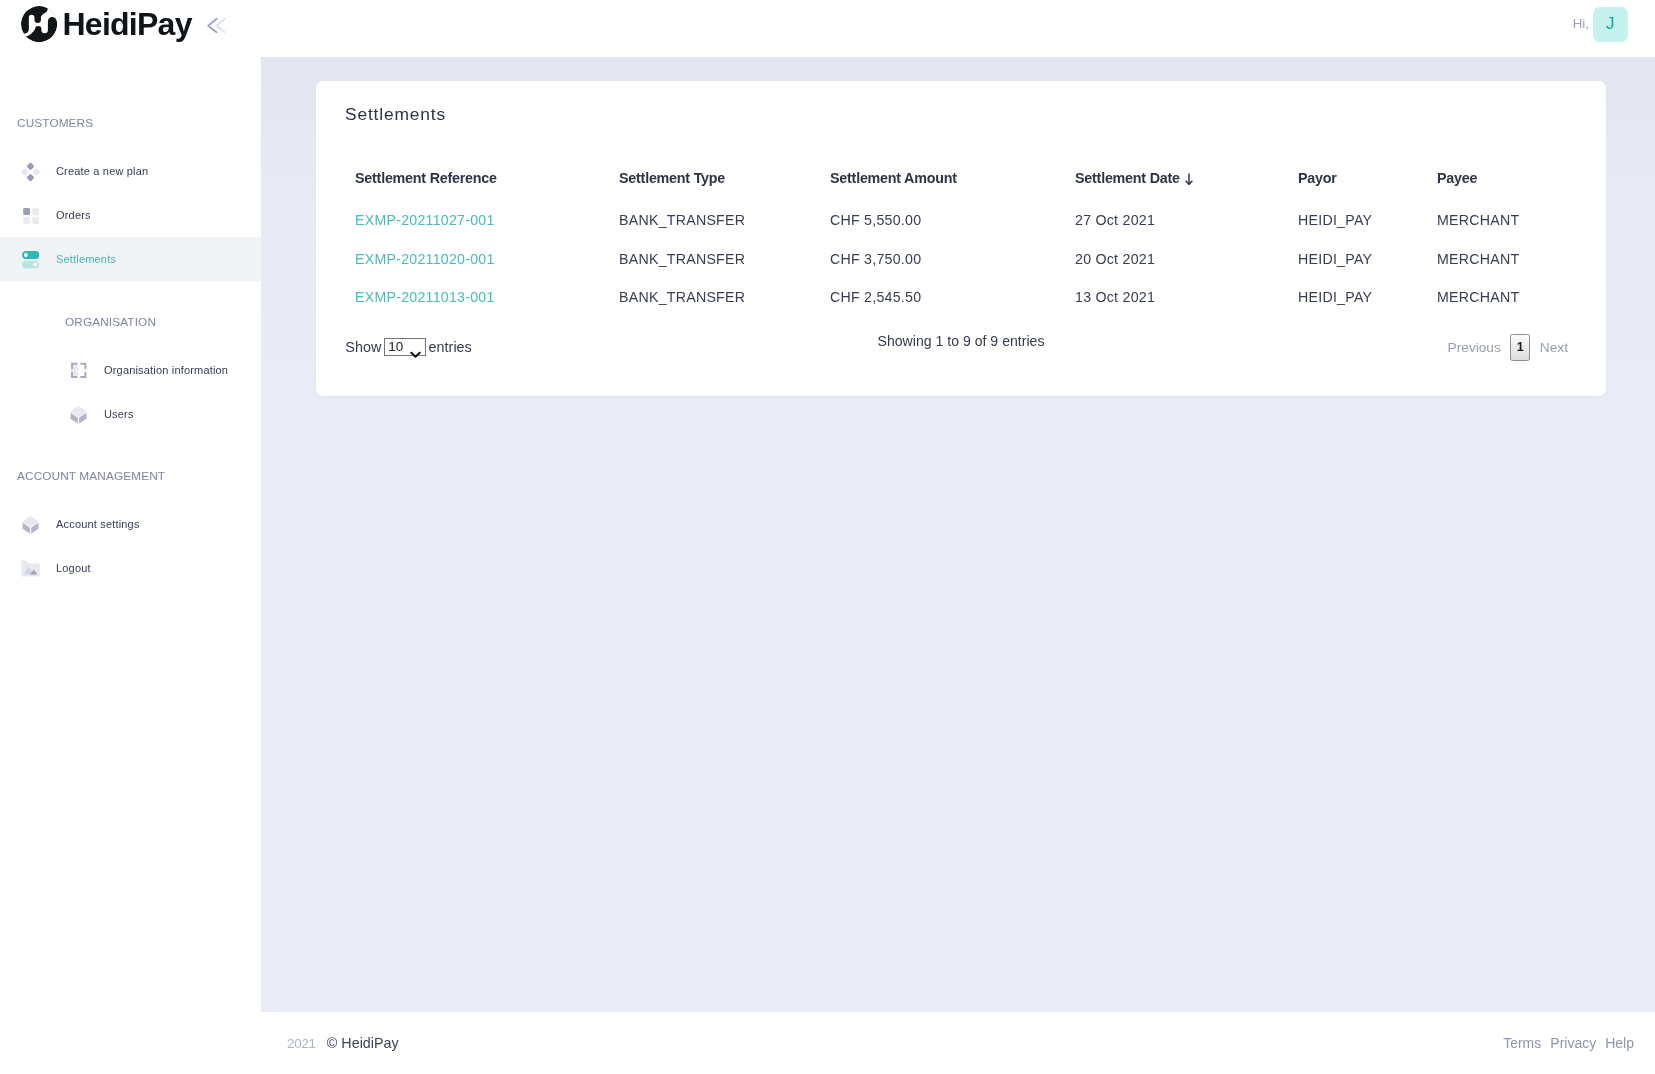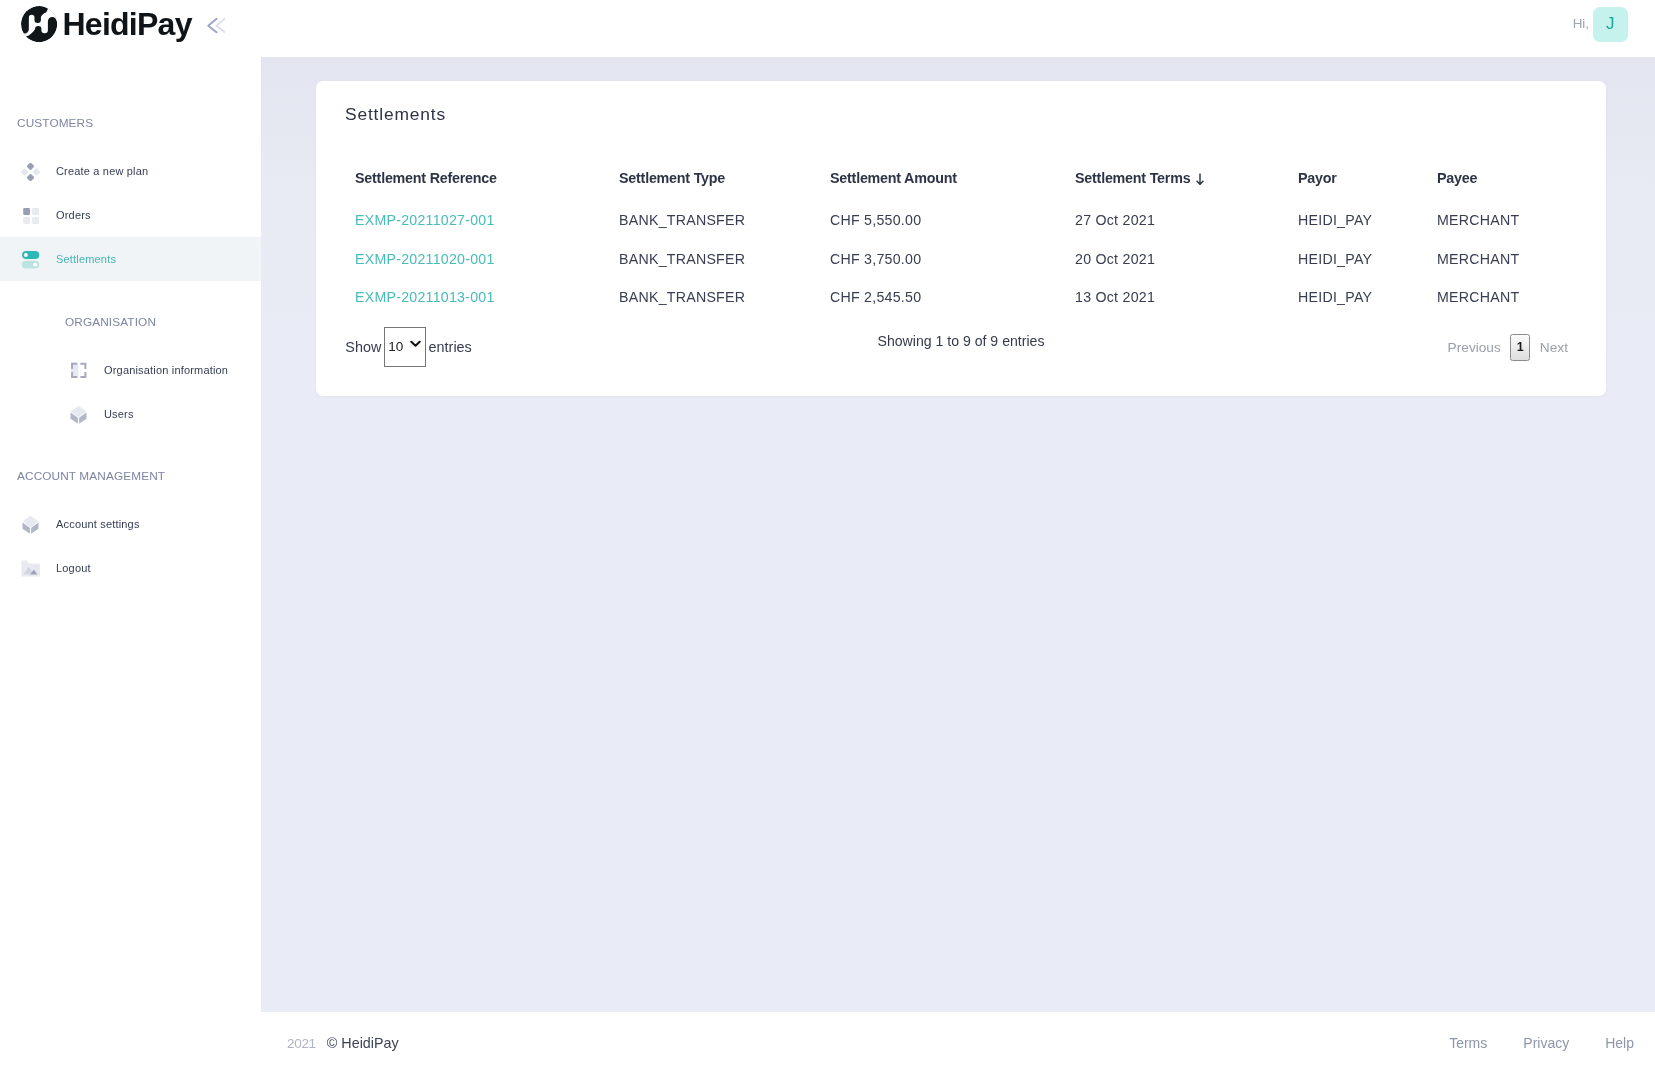--- a/index.html
+++ b/index.html
@@ -86,21 +86,21 @@
   col.c1 { width: 211px; }
   col.c2 { width: 245px; }
   col.c3 { width: 223px; }
   col.c4 { width: 139px; }
   col.c5 { width: auto; }
 
   .table-footer { position: absolute; left: 0; right: 0; top: 252px; height: 30px; }
   .dt-length { position: absolute; left: 29.3px; top: 0.3px; height: 26.6px;
                font-size: 14.4px; color: #353b4c; display: flex; align-items: center; }
   .select-wrap { position: relative; display: inline-block; margin: 0 2.5px; }
-  .dt-length select { font-size: 13.5px; height: 40px; width: 42.3px; display:block;
+  .dt-length select { font-size: 13.5px; height: 18px; width: 42.3px; display:block;
                       font-family: "Liberation Sans", sans-serif; color:#222;
                       border: 1px solid #767676; border-radius: 0; background: #fff;
                       padding-left: 3.5px; -webkit-appearance: none; appearance: none; }
   .select-arrow { position: absolute; right: 5.5px; top: 8px; pointer-events: none; }
   .dt-info { position: absolute; left: 0; right: 0; top: -5.3px; height: 26.6px;
              display:flex; align-items:center; justify-content:center;
              font-size: 14.1px; color: #353b4c; pointer-events: none;}
   .dt-paginate { position: absolute; right: 28.5px; top: 1px; height: 27px;
                  display: flex; align-items: center; font-size: 13.7px; }
   .pg-link { color: #9aa0ab; padding: 0 9.5px; }
@@ -111,21 +111,21 @@
   }
 
   
   .footer {
     position: absolute; left: 261px; bottom: 0; right: 0; height: 62px;
     background: #fff; display: flex; align-items: center; padding: 0 21px 0 26px;
     font-size: 14.5px;
   }
   .foot-year { color: #aeb4c7; margin-right: 11px; font-size: 13.5px; letter-spacing: -0.3px; text-align: center; }
   .foot-copy { color: #3b4256; font-size: 14.3px; }
-  .foot-links { margin-left: auto; display: flex; gap: 36px; }
+  .foot-links { margin-left: auto; display: flex; gap: 9px; }
   .foot-links span { color: #8e96ac; text-decoration: none; cursor: pointer; font-size: 14px; }
 </style>
 </head>
 <body>
 
 <div class="app">
 
   <aside class="sidebar">
     <div class="brand">
       <span class="brand-logo">
@@ -277,21 +277,21 @@
               <col class="c2">
               <col class="c3">
               <col class="c4">
               <col class="c5">
             </colgroup>
         <thead>
           <tr id="thead-row">
                 <th><span>Settlement Reference</span></th>
                 <th><span>Settlement Type</span></th>
                 <th><span>Settlement Amount</span></th>
-                <th><span>Settlement Terms</span><span class="sort-arrow"><svg width="8" height="12" viewBox="0 0 8 12">
+                <th><span>Settlement Date</span><span class="sort-arrow"><svg width="8" height="12" viewBox="0 0 8 12">
                       <path d="M4 0.4 V11.2 M0.6 7.8 L4 11.4 L7.4 7.8" stroke="#2d3446" stroke-width="1.45" fill="none" stroke-linecap="butt" stroke-linejoin="miter"></path>
                     </svg></span></th>
                 <th><span>Payor</span></th>
                 <th><span>Payee</span></th>
               </tr>
         </thead>
         <tbody id="tbody">
               <tr>
                 <td><span class="ref-link">EXMP-20211027-001</span></td>
                 <td>BANK_TRANSFER</td>

